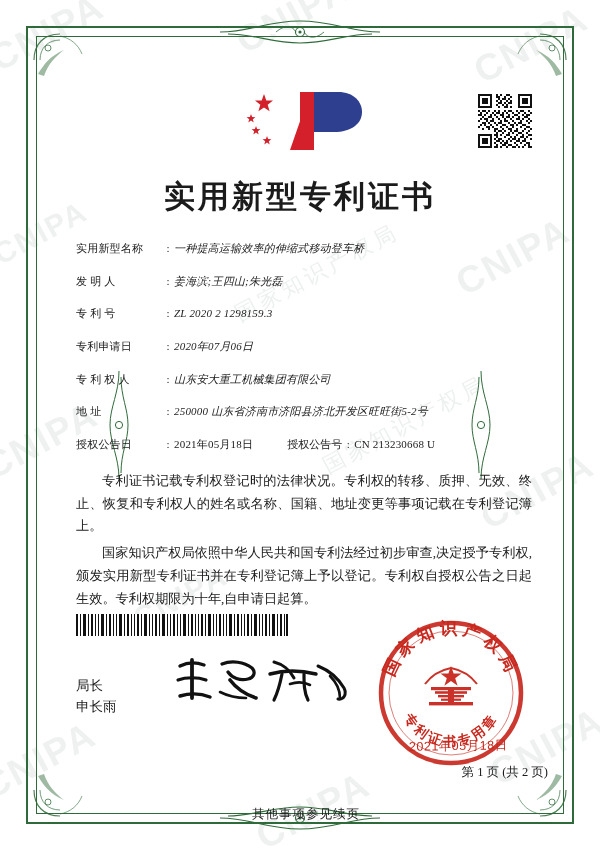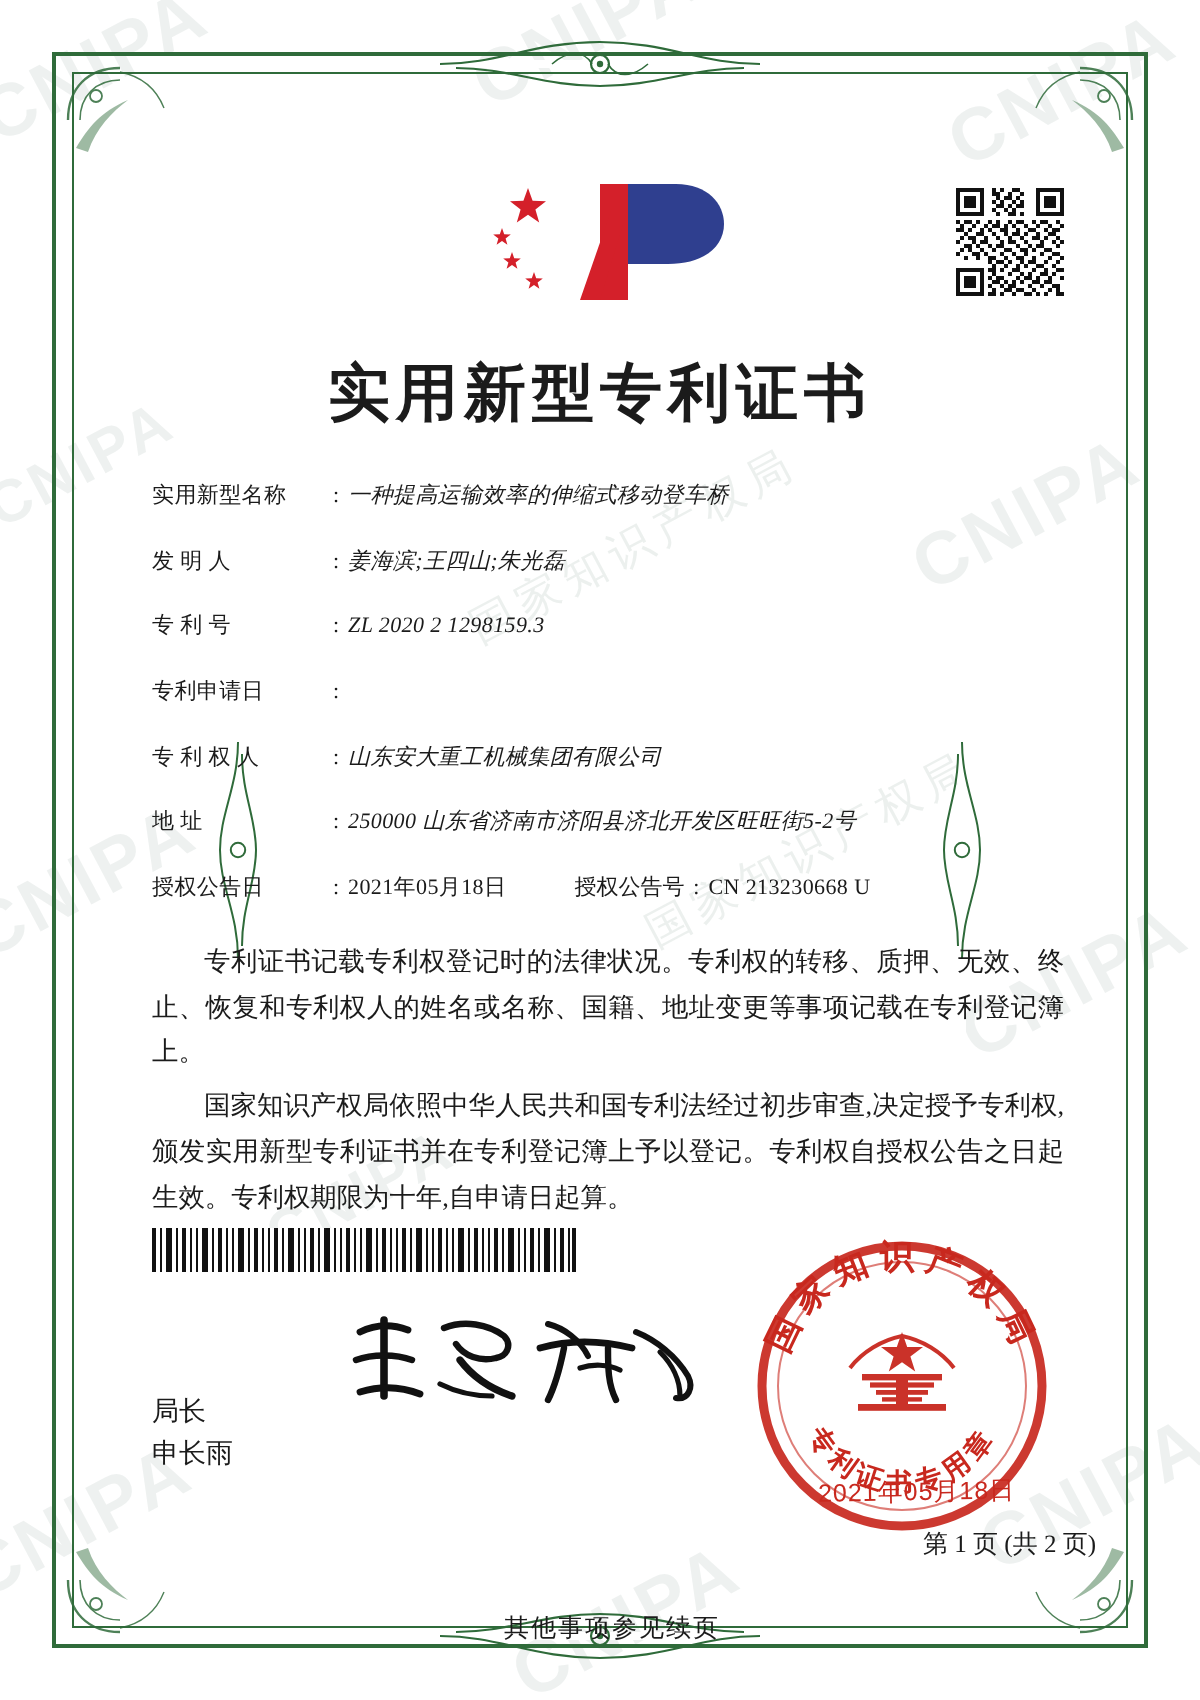--- a/index.html
+++ b/index.html
@@ -213,21 +213,21 @@
     position: absolute;
     left: 24px;
     top: 562px;
     width: 212px;
     height: 22px;
   }
 
   .director-block {
     position: absolute;
     left: 24px;
-    top: 644px;
+    top: 624px;
     font-size: 13.5px;
     line-height: 1.55;
   }
 
   .signature {
     position: absolute;
     left: 118px;
     top: 600px;
     width: 190px;
     height: 56px;
@@ -592,20 +592,21 @@
       <div class="f-value">姜海滨;王四山;朱光磊</div>
     </div>
     <div class="field-row">
       <div class="f-label">专 利 号</div>
       <div class="f-colon">:</div>
       <div class="f-value">ZL 2020 2 1298159.3</div>
     </div>
     <div class="field-row">
       <div class="f-label">专利申请日</div>
       <div class="f-colon">:</div>
+      <div class="f-value">2020年07月06日</div>
     </div>
     <div class="field-row">
       <div class="f-label">专 利 权 人</div>
       <div class="f-colon">:</div>
       <div class="f-value">山东安大重工机械集团有限公司</div>
     </div>
     <div class="field-row">
       <div class="f-label">地 址</div>
       <div class="f-colon">:</div>
       <div class="f-value">250000 山东省济南市济阳县济北开发区旺旺街5-2号</div>

